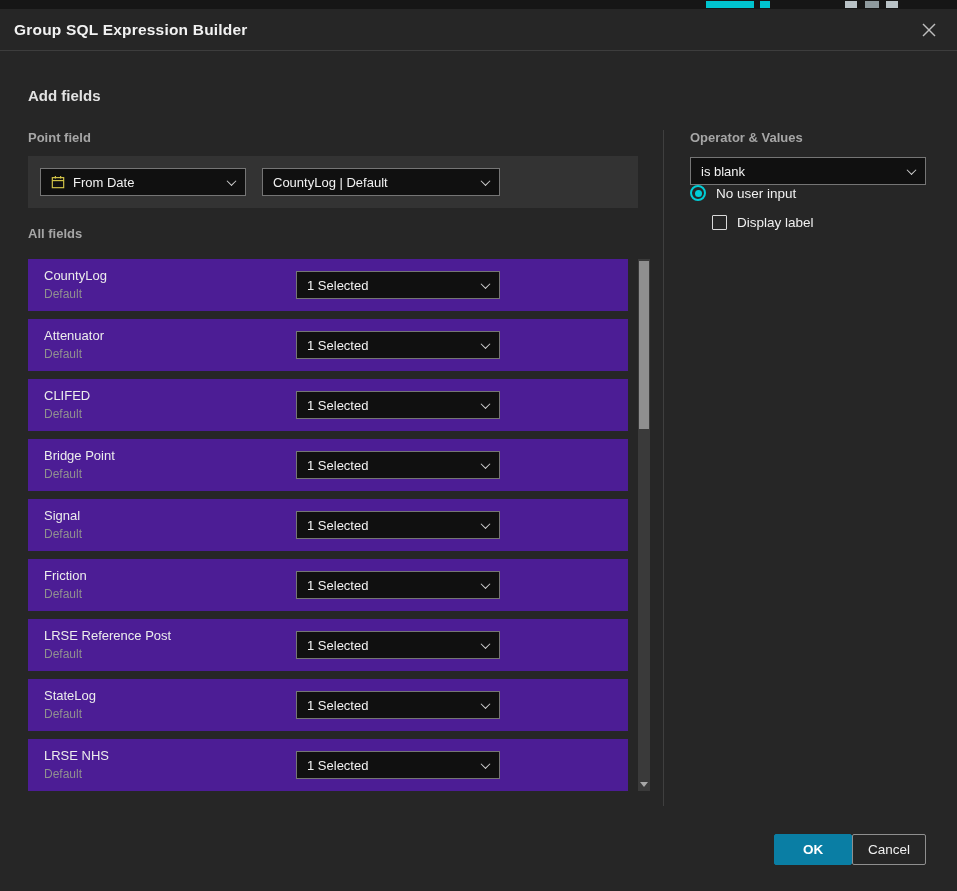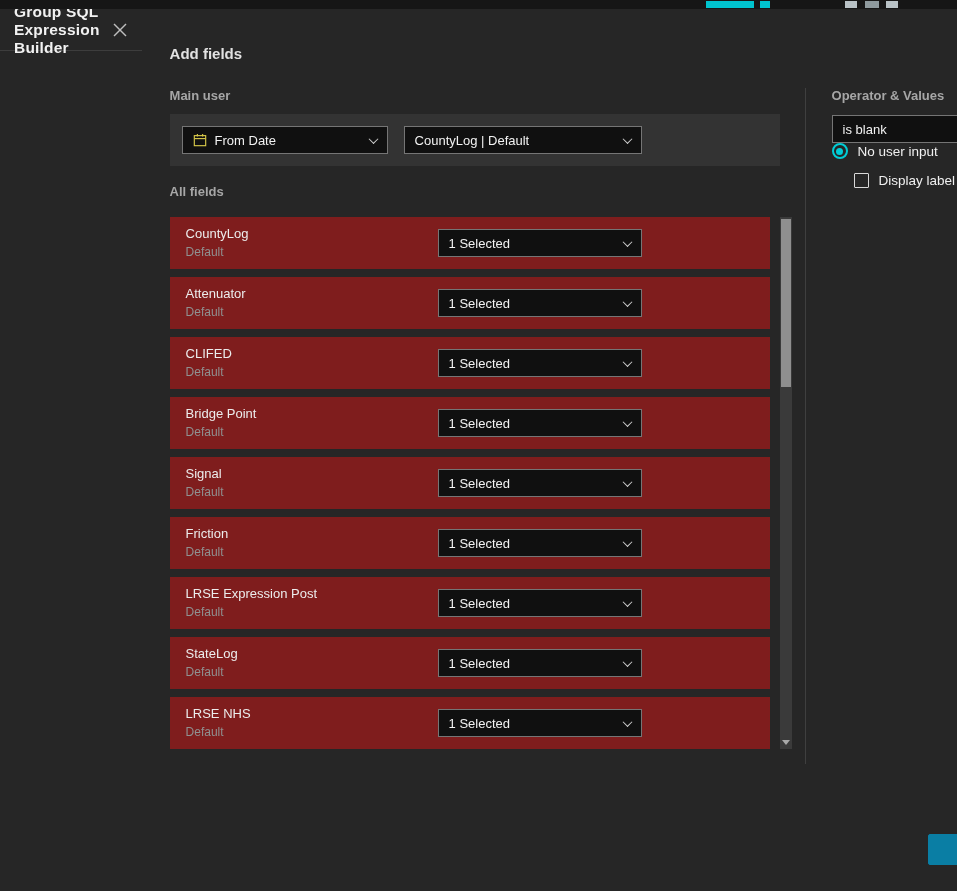--- a/index.html
+++ b/index.html
@@ -13,21 +13,21 @@
   
   .top-strip { position: relative; height: 9px; background: #161616; }
   .frag { position: absolute; top: 1px; height: 7px; }
   .frag-a { left: 706px; width: 48px; background: #00c4cf; }
   .frag-b { left: 760px; width: 10px; background: #00c4cf; }
   .frag-c { left: 845px; width: 12px; background: #b9c2c6; }
   .frag-d { left: 865px; width: 14px; background: #8f9a9e; }
   .frag-e { left: 886px; width: 12px; background: #b9c2c6; }
 
   
-  .dialog { width: 957px; height: 882px; background: #262626; display: flex; flex-direction: row; }
+  .dialog { width: 957px; height: 882px; background: #262626; display: flex; flex-direction: column; }
   .dialog-header {
     height: 42px; flex: 0 0 42px;
     display: flex; align-items: center;
     padding: 0 14px;
     border-bottom: 1px solid #3d3d3d;
   }
   .dialog-title { font-size: 15.5px; font-weight: bold; color: #f2f2f2; letter-spacing: .2px; }
   .close-btn {
     margin-left: auto; width: 28px; height: 28px;
     background: transparent; border: none; cursor: pointer;
@@ -65,21 +65,21 @@
   }
   .layer-select { width: 238px; }
   .date-select { width: 206px; }
 
   .all-fields-label { margin-top: 18px; }
 
   
   .fields-wrap { display: flex; margin-top: 18px; }
   .fields-list { width: 600px; flex: 0 0 600px; }
   .field-row {
-    position: relative; height: 52px; background: #7f1d1d;
+    position: relative; height: 52px; background: #4c1d95;
     margin-bottom: 8px; padding: 9px 0 0 16px;
   }
   .field-row:last-child { margin-bottom: 0; }
   .field-name { font-size: 13px; color: #ececec; }
   .field-sub { font-size: 12px; color: #909090; margin-top: 4px; }
   .row-select { position: absolute; left: 268px; top: 12px; width: 204px; }
 
   .scrollbar { width: 12px; flex: 0 0 12px; margin-left: 10px; height: 532px; background: #3a3a3a; position: relative; }
   .scroll-thumb { position: absolute; top: 2px; left: 1px; width: 10px; height: 168px; background: #8f8f8f; cursor: pointer; }
   .scroll-down {
@@ -130,21 +130,21 @@
   </div>
 
   <div class="dialog-body">
 
     <div class="section-heading">Add fields</div>
 
     <div class="columns">
 
       <div class="left-col">
 
-        <div class="group-label">Main user</div>
+        <div class="group-label">Point field</div>
 
         <div class="main-field-band">
           <div class="select date-select">
             <span style="display:flex;">
               <svg width="14" height="14" viewBox="0 0 16 16">
                 <rect x="1.5" y="3" width="13" height="11.5" fill="none" stroke="#d8c94a" stroke-width="1.3"></rect>
                 <line x1="1.5" y1="6.4" x2="14.5" y2="6.4" stroke="#d8c94a" stroke-width="1.3"></line>
                 <line x1="5" y1="1" x2="5" y2="4" stroke="#d8c94a" stroke-width="1.3"></line>
                 <line x1="11" y1="1" x2="11" y2="4" stroke="#d8c94a" stroke-width="1.3"></line>
               </svg>
@@ -211,21 +211,21 @@
             <div class="field-row">
               <div class="field-name">Friction</div>
               <div class="field-sub">Default</div>
               <div class="select row-select">
                 <span class="sel-text">1 Selected</span>
                 <span class="chev"></span>
               </div>
             </div>
 
             <div class="field-row">
-              <div class="field-name">LRSE Expression Post</div>
+              <div class="field-name">LRSE Reference Post</div>
               <div class="field-sub">Default</div>
               <div class="select row-select">
                 <span class="sel-text">1 Selected</span>
                 <span class="chev"></span>
               </div>
             </div>
 
             <div class="field-row">
               <div class="field-name">StateLog</div>
               <div class="field-sub">Default</div>

